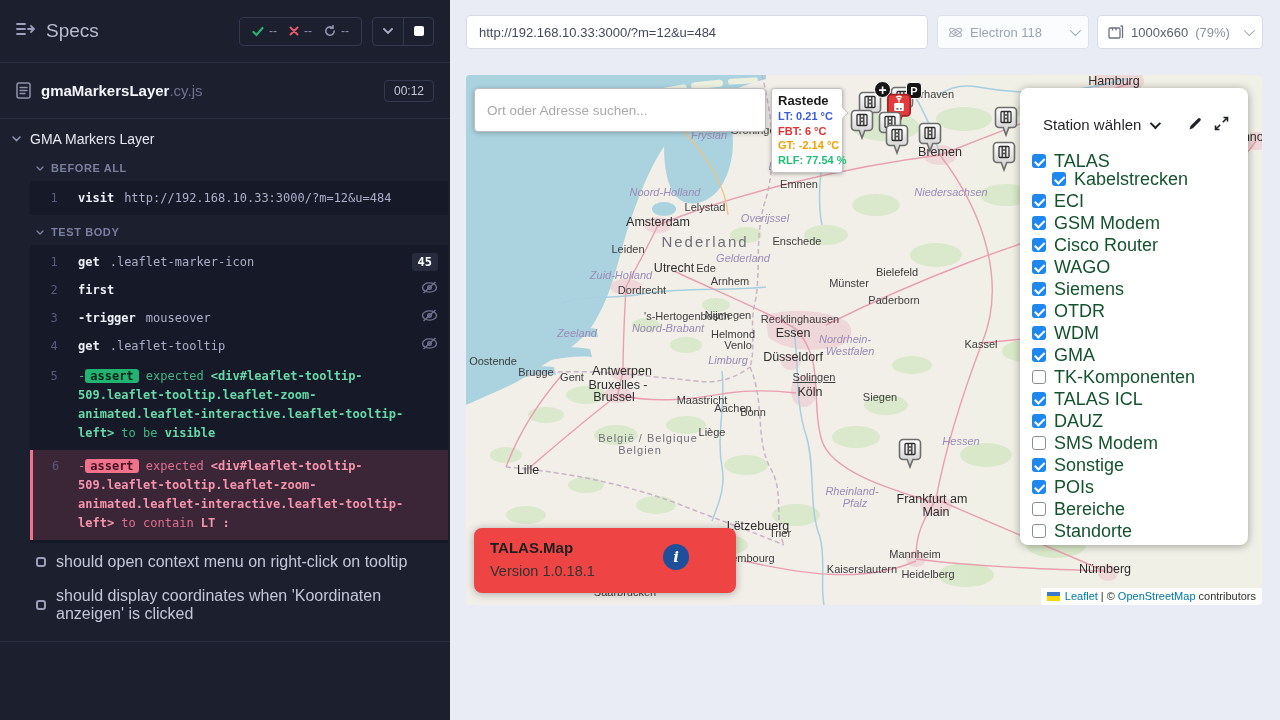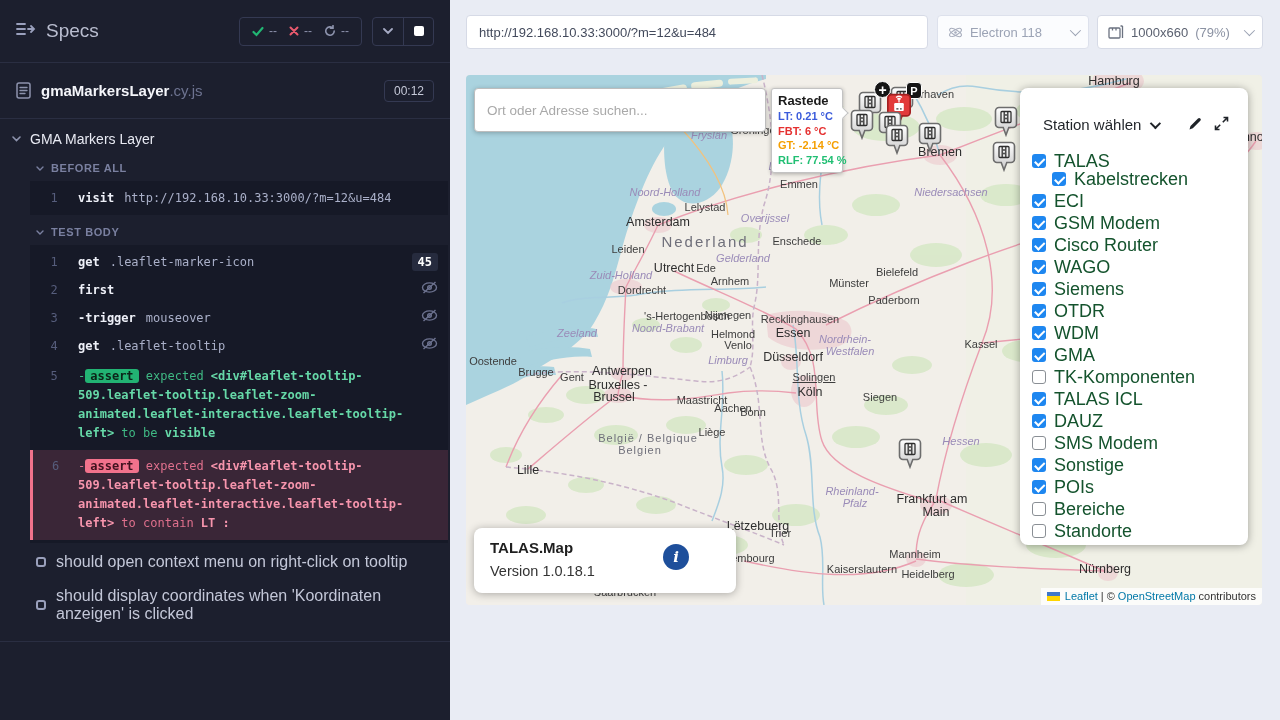--- a/index.html
+++ b/index.html
@@ -94,21 +94,21 @@
   .sp-expand { position:absolute; left:194px; top:28px; cursor:pointer; }
   .sp-list { position:absolute; left:12px; top:66px; right:8px; display:flex; flex-direction:column; gap:8px; }
   .cb-row { display:flex; align-items:center; gap:8px; height:14px; cursor:pointer; }
   .cb-row.indent { margin-left:20px; margin-top:-4px; }
   .cb { width:14px; height:14px; border-radius:3px; background:#1e87f0; position:relative; flex:none; }
   .cb::after { content:""; position:absolute; left:4.5px; top:1.5px; width:3.5px; height:7.5px; border:solid #fff; border-width:0 2px 2px 0; transform:rotate(45deg); }
   .cb-row.unchecked .cb { background:#fff; border:1.5px solid #8a8f95; }
   .cb-row.unchecked .cb::after { display:none; }
   .cb-label { font-size:18px; color:#14532d; }
 
-  .info-card { position:absolute; left:8px; top:453px; width:262px; height:65px; background:#ffffff; border-radius:8px; box-shadow:0 1px 8px rgba(0,0,0,.3); z-index:6; }
+  .info-card { position:absolute; left:8px; top:453px; width:262px; height:65px; background:#ef4444; border-radius:8px; box-shadow:0 1px 8px rgba(0,0,0,.3); z-index:6; }
   .ic-title { position:absolute; left:16px; top:11px; font-size:15px; font-weight:bold; color:#1f1f1f; }
   .ic-version { position:absolute; left:16px; top:35px; font-size:14.5px; color:#333; }
   .ic-info { position:absolute; left:189px; top:16px; width:26px; height:26px; border-radius:50%; background:#1e4f9b; color:#fff; display:flex; align-items:center; justify-content:center; font-family:"DejaVu Serif",serif; font-style:italic; font-weight:bold; font-size:15px; cursor:pointer; }
 
   .attribution { position:absolute; right:0; bottom:0; background:rgba(255,255,255,.78); padding:2px 6px 3px; font-size:11px; color:#333; display:flex; align-items:center; gap:3px; z-index:6;margin-left:12px; }
   .attribution a { color:#0078a8; text-decoration:none; cursor:pointer; }
   .flag { display:inline-flex; flex-direction:column; width:13px; height:9px; margin-right:2px; }
   .flag i { height:50%; background:#3f78c8; } .flag i+i { background:#ffd500; }
 </style>
 </head>

